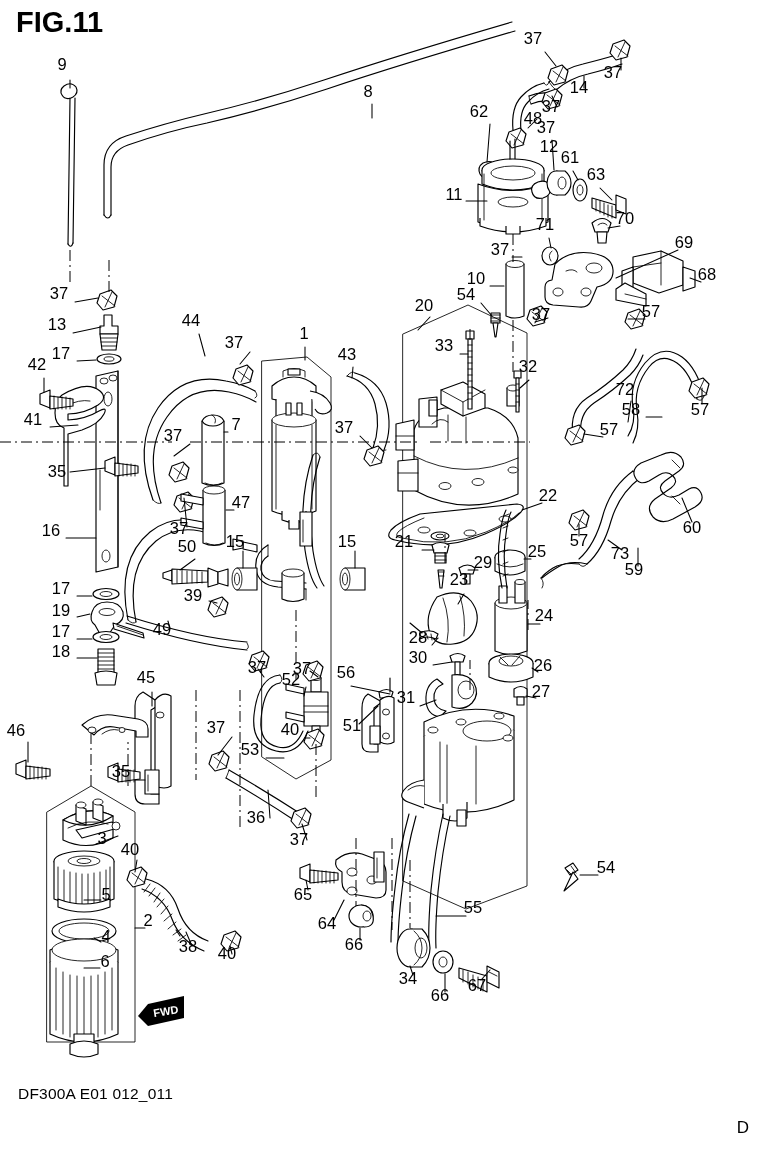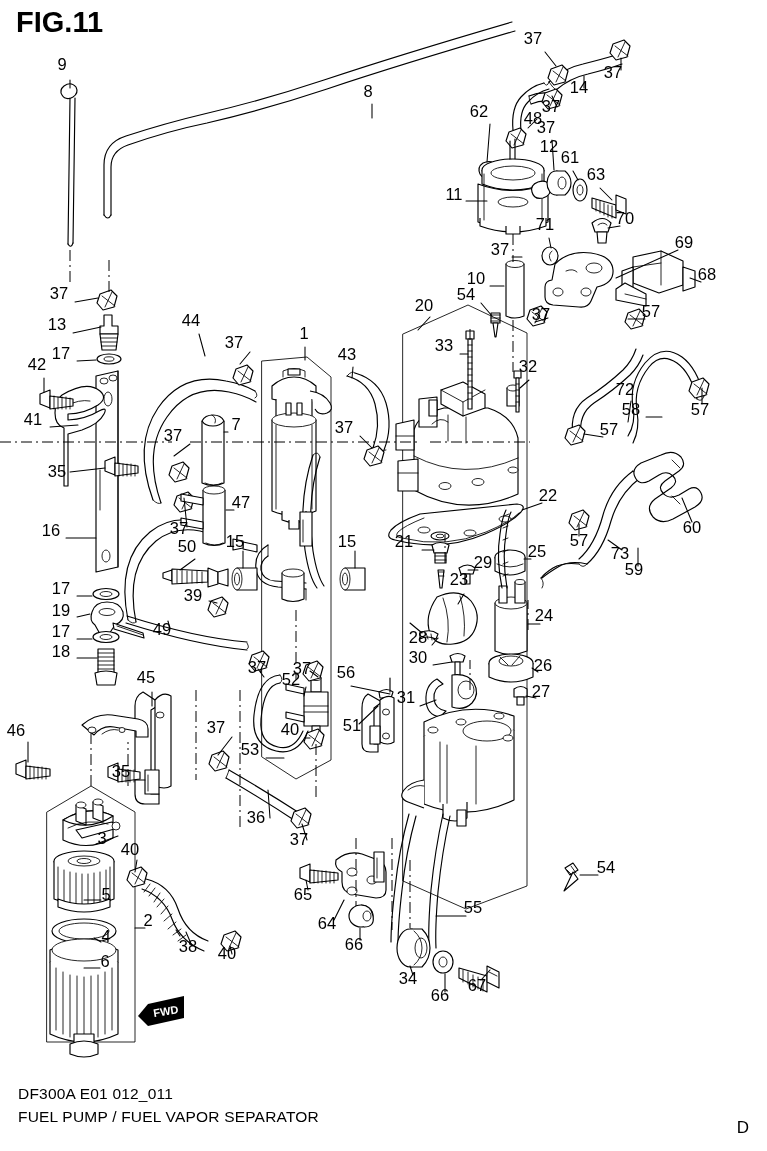--- a/index.html
+++ b/index.html
@@ -931,16 +931,15 @@
         <text class="num" x="303" y="900" text-anchor="middle">65</text>
         <text class="num" x="327" y="929" text-anchor="middle">64</text>
         <text class="num" x="354" y="950" text-anchor="middle">66</text>
         <text class="num" x="408" y="984" text-anchor="middle">34</text>
         <text class="num" x="440" y="1001" text-anchor="middle">66</text>
         <text class="num" x="477" y="991" text-anchor="middle">67</text>
       </g>
   </svg>
 
   <div class="cap cap1">DF300A E01 012_011</div>
-  <div class="cap cap2">FUEL PUMP / FUEL VAPOR SEPARATOR</div>
   <div class="corner">D</div>
 
 </div>
 
 </body></html>

